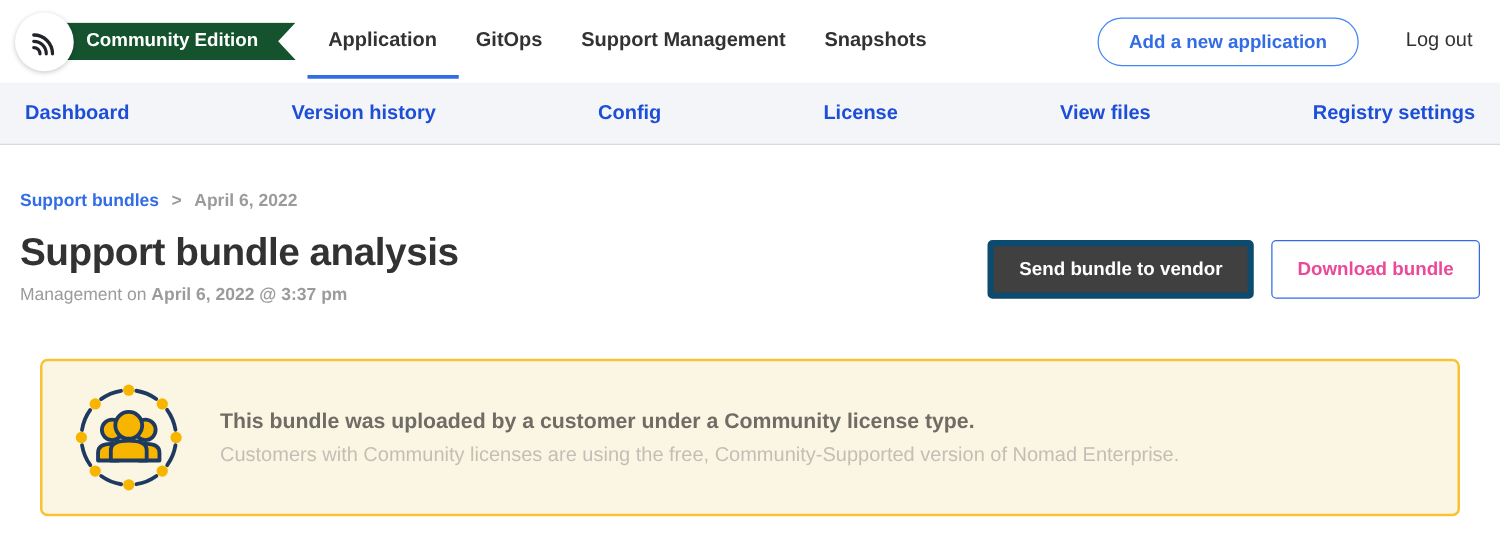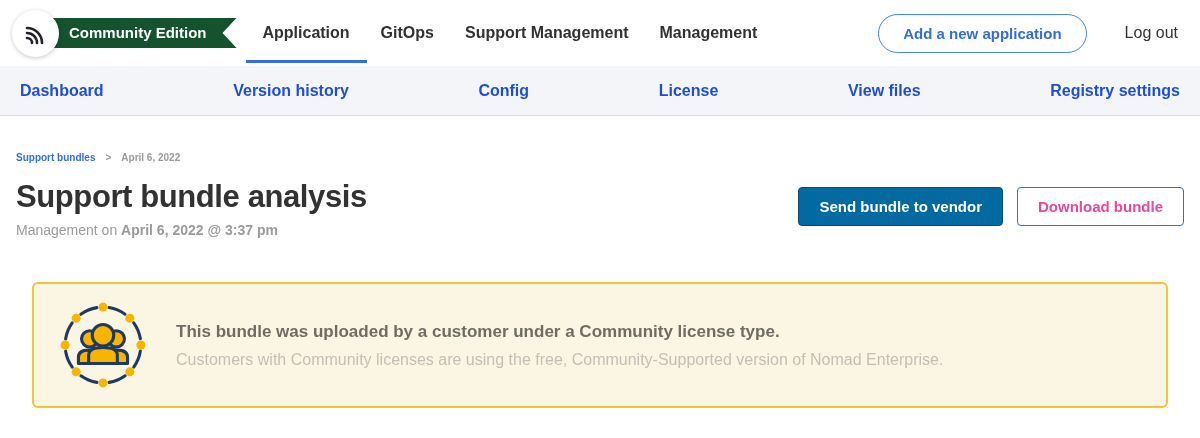--- a/index.html
+++ b/index.html
@@ -28,33 +28,33 @@
   .subnav { height:50px; background:#f4f5f8; border-bottom:1px solid #d5dbe1;
             display:flex; align-items:center; justify-content:space-between; padding:0 20px; }
   .subnav-item { position:relative; display:flex; align-items:center; height:50px;
                  font-size:16px; font-weight:600; color:#1d4ed8; cursor:pointer; }
   .subnav-item.active { color:#323232; }
   .subnav-item.active::after { content:""; position:absolute; left:-12px; right:-12px; bottom:0;
                  height:3px; background:#326de6; }
 
   
   .content { padding:0 16px; }
-  .breadcrumb { margin-top:36px; font-size:10px; display:flex; align-items:center; gap:10px; }
+  .breadcrumb { margin-top:36px; font-size:14px; display:flex; align-items:center; gap:10px; }
   .breadcrumb .crumb-link { color:#326de6; font-weight:700; cursor:pointer; }
   .breadcrumb .crumb-sep { color:#9b9b9b; font-weight:600; }
   .breadcrumb .crumb-current { color:#9b9b9b; font-weight:600; }
 
   .header-row { margin-top:16px; display:flex; justify-content:space-between; align-items:flex-start; }
   .page-title { font-size:31px; font-weight:700; color:#323232; letter-spacing:-.4px; }
   .collected { margin-top:7px; font-size:14px; color:#9b9b9b; }
   .collected b { font-weight:700; color:#9b9b9b; }
   .header-buttons { display:flex; gap:14px; margin-top:8px; }
   .btn { font-family:"Liberation Sans", sans-serif; font-size:15px; font-weight:700;
          padding:10px 20px; border-radius:4px; cursor:pointer; }
-  .btn-primary { background:#0369a1; border:1px solid #0c4a6e; color:#fff; }
+  .btn-primary { background:#404040; border:5px solid #0c4a6e; color:#fff; }
   .btn-secondary { background:#fff; border:1px solid #326de6; color:#ec4899; }
 
   
   .banner { margin:44px 16px 12px 16px; background:#fbf6e3; border:2px solid #f8c232; border-radius:6px;
             padding:18px 26px; display:flex; align-items:center; gap:30px; }
   .banner-icon { width:86px; height:86px; flex:0 0 auto; }
   .banner-title { font-size:17px; font-weight:700; color:#6e6c64; }
   .banner-sub { margin-top:9px; font-size:16px; font-weight:400; color:#c2bfb6; }
 </style>
 </head>
@@ -67,21 +67,21 @@
       <path d="M15 24 A10 10 0 0 0 5 14"></path>
       <path d="M20 24 A15 15 0 0 0 5 9"></path>
     </svg>
   </div>
   <div class="badge">Community Edition</div>
 
   <div class="topnav-items">
     <div class="topnav-item active">Application</div>
     <div class="topnav-item">GitOps</div>
     <div class="topnav-item">Support Management</div>
-    <div class="topnav-item">Management</div>
+    <div class="topnav-item">Snapshots</div>
   </div>
 
   <div class="topnav-right">
     <button class="add-app-btn">Add a new application</button>
     <div class="logout">Log out</div>
   </div>
 </div>
 
 <div class="subnav">
   <div class="subnav-item">Dashboard</div>

